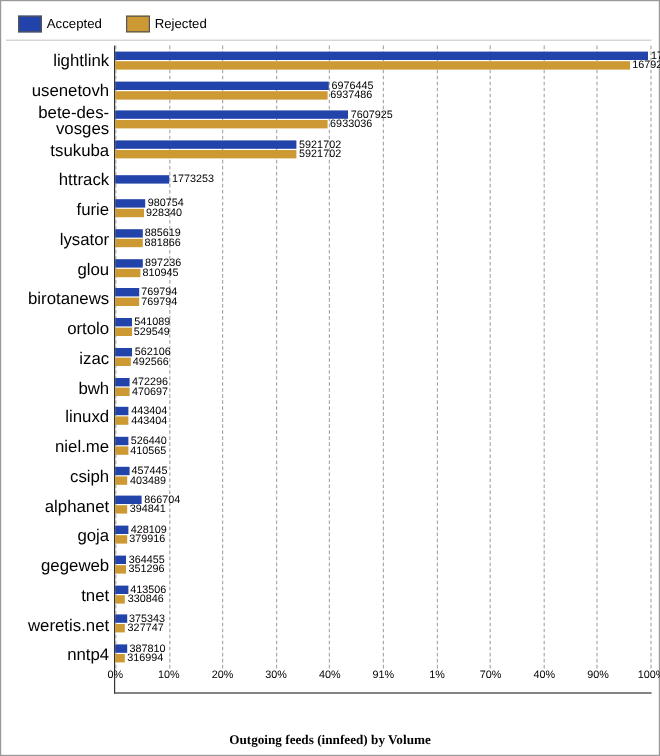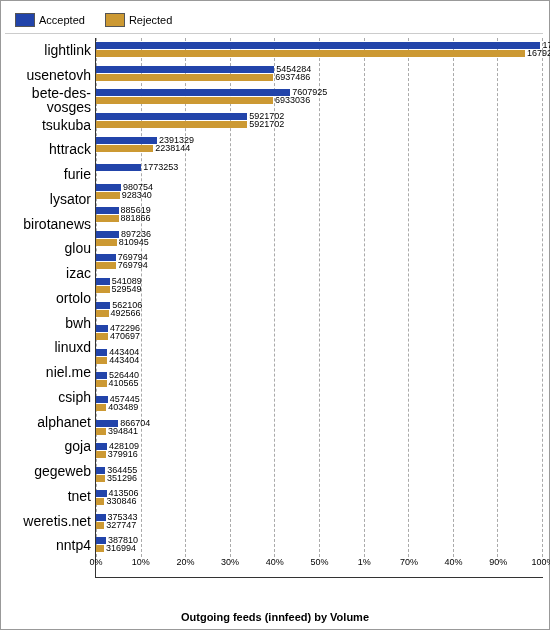--- a/index.html
+++ b/index.html
@@ -130,20 +130,21 @@
       font-size: 9px;
       text-align: center;
       transform: translateX(-50%);
     }
     .x-axis-title {
       text-align: center;
       font-size: 11px;
       font-weight: bold;
       margin-top: 2px;
       padding-top: 2px;
+      font-family: Liberation Serif, serif;
     }
     .chart-title-area {
       position: absolute;
       bottom: 6px;
       left: 0;
       right: 0;
       text-align: center;
     }
   </style>
 </head>
@@ -165,24 +166,24 @@
   <div class="chart-area">
 
     <div class="y-labels" id="y-labels-container">
         <div class="y-label">lightlink</div>
         <div class="y-label">usenetovh</div>
         <div class="y-label">bete-des-vosges</div>
         <div class="y-label">tsukuba</div>
         <div class="y-label">httrack</div>
         <div class="y-label">furie</div>
         <div class="y-label">lysator</div>
+        <div class="y-label">glou</div>
         <div class="y-label">birotanews</div>
-        <div class="y-label">glou</div>
+        <div class="y-label">ortolo</div>
         <div class="y-label">izac</div>
-        <div class="y-label">ortolo</div>
         <div class="y-label">bwh</div>
         <div class="y-label">linuxd</div>
         <div class="y-label">niel.me</div>
         <div class="y-label">csiph</div>
         <div class="y-label">alphanet</div>
         <div class="y-label">goja</div>
         <div class="y-label">gegeweb</div>
         <div class="y-label">tnet</div>
         <div class="y-label">weretis.net</div>
         <div class="y-label">nntp4</div>
@@ -214,21 +215,21 @@
               <div class="bar-line">
                 <div class="bar rejected" style="width: 95.96%;"></div>
                 <span class="bar-label">16792971</span>
               </div>
             </div>
           </div>
           <div class="bar-row">
             <div class="bar-group">
               <div class="bar-line">
                 <div class="bar accepted" style="width: 39.87%;"></div>
-                <span class="bar-label">5454284</span>
+                <span class="bar-label">6976445</span>
               </div>
               <div class="bar-line">
                 <div class="bar rejected" style="width: 39.64%;"></div>
                 <span class="bar-label">6937486</span>
               </div>
             </div>
           </div>
           <div class="bar-row">
             <div class="bar-group">
               <div class="bar-line">
@@ -243,32 +244,20 @@
           </div>
           <div class="bar-row">
             <div class="bar-group">
               <div class="bar-line">
                 <div class="bar accepted" style="width: 33.84%;"></div>
                 <span class="bar-label">5921702</span>
               </div>
               <div class="bar-line">
                 <div class="bar rejected" style="width: 33.84%;"></div>
                 <span class="bar-label">5921702</span>
-              </div>
-            </div>
-          </div>
-          <div class="bar-row">
-            <div class="bar-group">
-              <div class="bar-line">
-                <div class="bar accepted" style="width: 13.66%;"></div>
-                <span class="bar-label">2391329</span>
-              </div>
-              <div class="bar-line">
-                <div class="bar rejected" style="width: 12.79%;"></div>
-                <span class="bar-label">2238144</span>
               </div>
             </div>
           </div>
           <div class="bar-row">
             <div class="bar-group">
               <div class="bar-line">
                 <div class="bar accepted" style="width: 10.13%;"></div>
                 <span class="bar-label">1773253</span>
               </div>
             </div>
@@ -466,21 +455,21 @@
             </div>
           </div>
         </div>
 
       <div class="x-axis-labels" id="x-labels-container">
           <span class="x-tick" style="position: absolute; left: 0%;">0%</span>
           <span class="x-tick" style="position: absolute; left: 10%;">10%</span>
           <span class="x-tick" style="position: absolute; left: 20%;">20%</span>
           <span class="x-tick" style="position: absolute; left: 30%;">30%</span>
           <span class="x-tick" style="position: absolute; left: 40%;">40%</span>
-          <span class="x-tick" style="position: absolute; left: 50%;">50%</span>
+          <span class="x-tick" style="position: absolute; left: 50%;">91%</span>
           <span class="x-tick" style="position: absolute; left: 60%;">1%</span>
           <span class="x-tick" style="position: absolute; left: 70%;">70%</span>
           <span class="x-tick" style="position: absolute; left: 80%;">40%</span>
           <span class="x-tick" style="position: absolute; left: 90%;">90%</span>
           <span class="x-tick" style="position: absolute; left: 100%;">100%</span>
         </div>
     </div>
   </div>
 
   <div class="chart-title-area">

